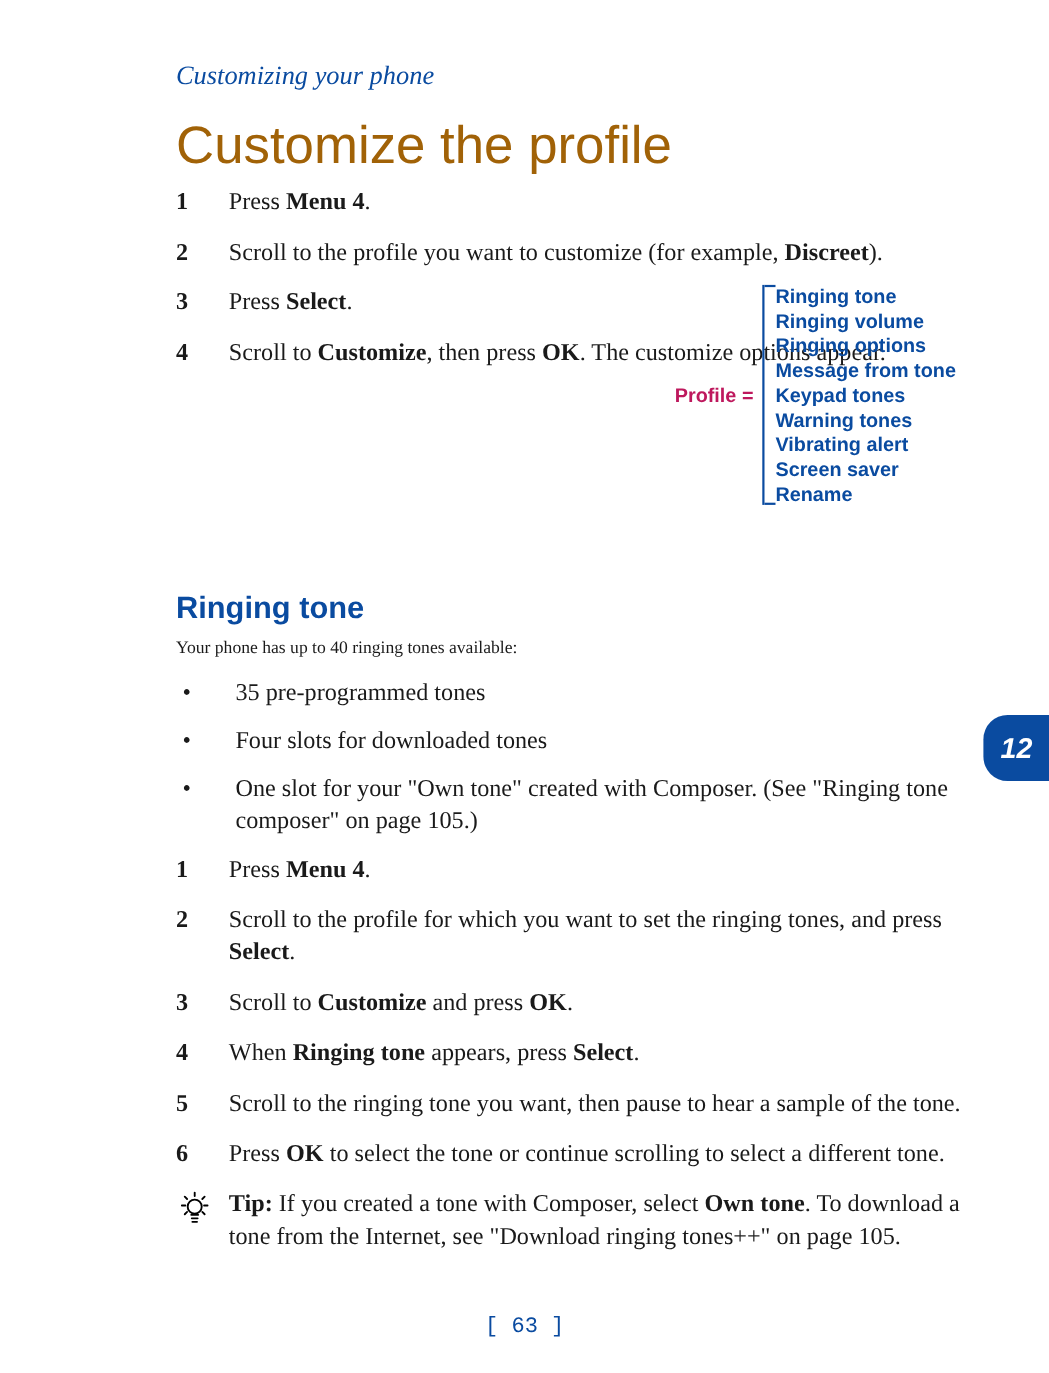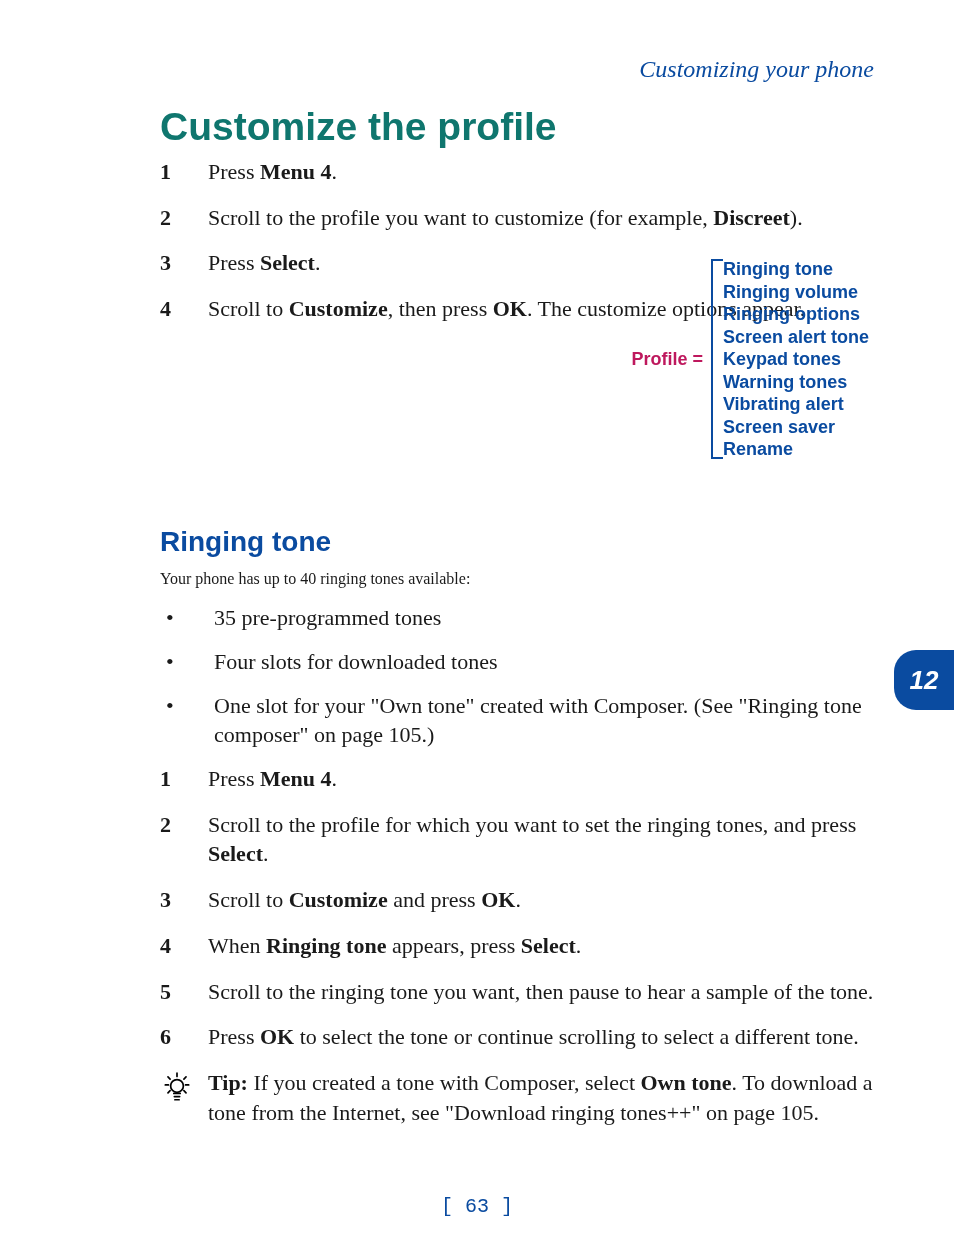--- a/index.html
+++ b/index.html
@@ -13,31 +13,31 @@
     position: relative;
     box-sizing: border-box;
   }
   .page {
     position: absolute;
     inset: 0;
     padding: 56px 70px 40px 160px;
     box-sizing: border-box;
   }
   .running-header {
-    text-align: right;
+    text-align: left;
     font-style: italic;
     color: #0a4ba0;
     font-size: 24px;
     margin-bottom: 22px;
     padding-right: 10px;
   }
   h1.section-title {
-    color: #0f766e;
-    font-size: 39px;
-    font-weight: 700;
+    color: #a16207;
+    font-size: 48px;
+    font-weight: 400;
     margin: 0 0 8px 0;
     font-family: "Trebuchet MS", "Segoe UI", sans-serif;
     font-stretch: semi-condensed;
   }
   h2.subsection-title {
     color: #0a4ba0;
     font-size: 28px;
     font-weight: 700;
     margin: 16px 0 10px 0;
     font-family: "Trebuchet MS", "Segoe UI", sans-serif;
@@ -201,21 +201,21 @@
       </li>
     </ol>
 
   <div class="profile-block">
     <div class="profile-label">Profile =</div>
     <div class="brace"></div>
     <div class="profile-items" id="profile-items">
         <div>Ringing tone</div>
         <div>Ringing volume</div>
         <div>Ringing options</div>
-        <div>Screen alert tone</div>
+        <div>Message from tone</div>
         <div>Keypad tones</div>
         <div>Warning tones</div>
         <div>Vibrating alert</div>
         <div>Screen saver</div>
         <div>Rename</div>
       </div>
   </div>
 
   <div style="height:170px"></div>
 

